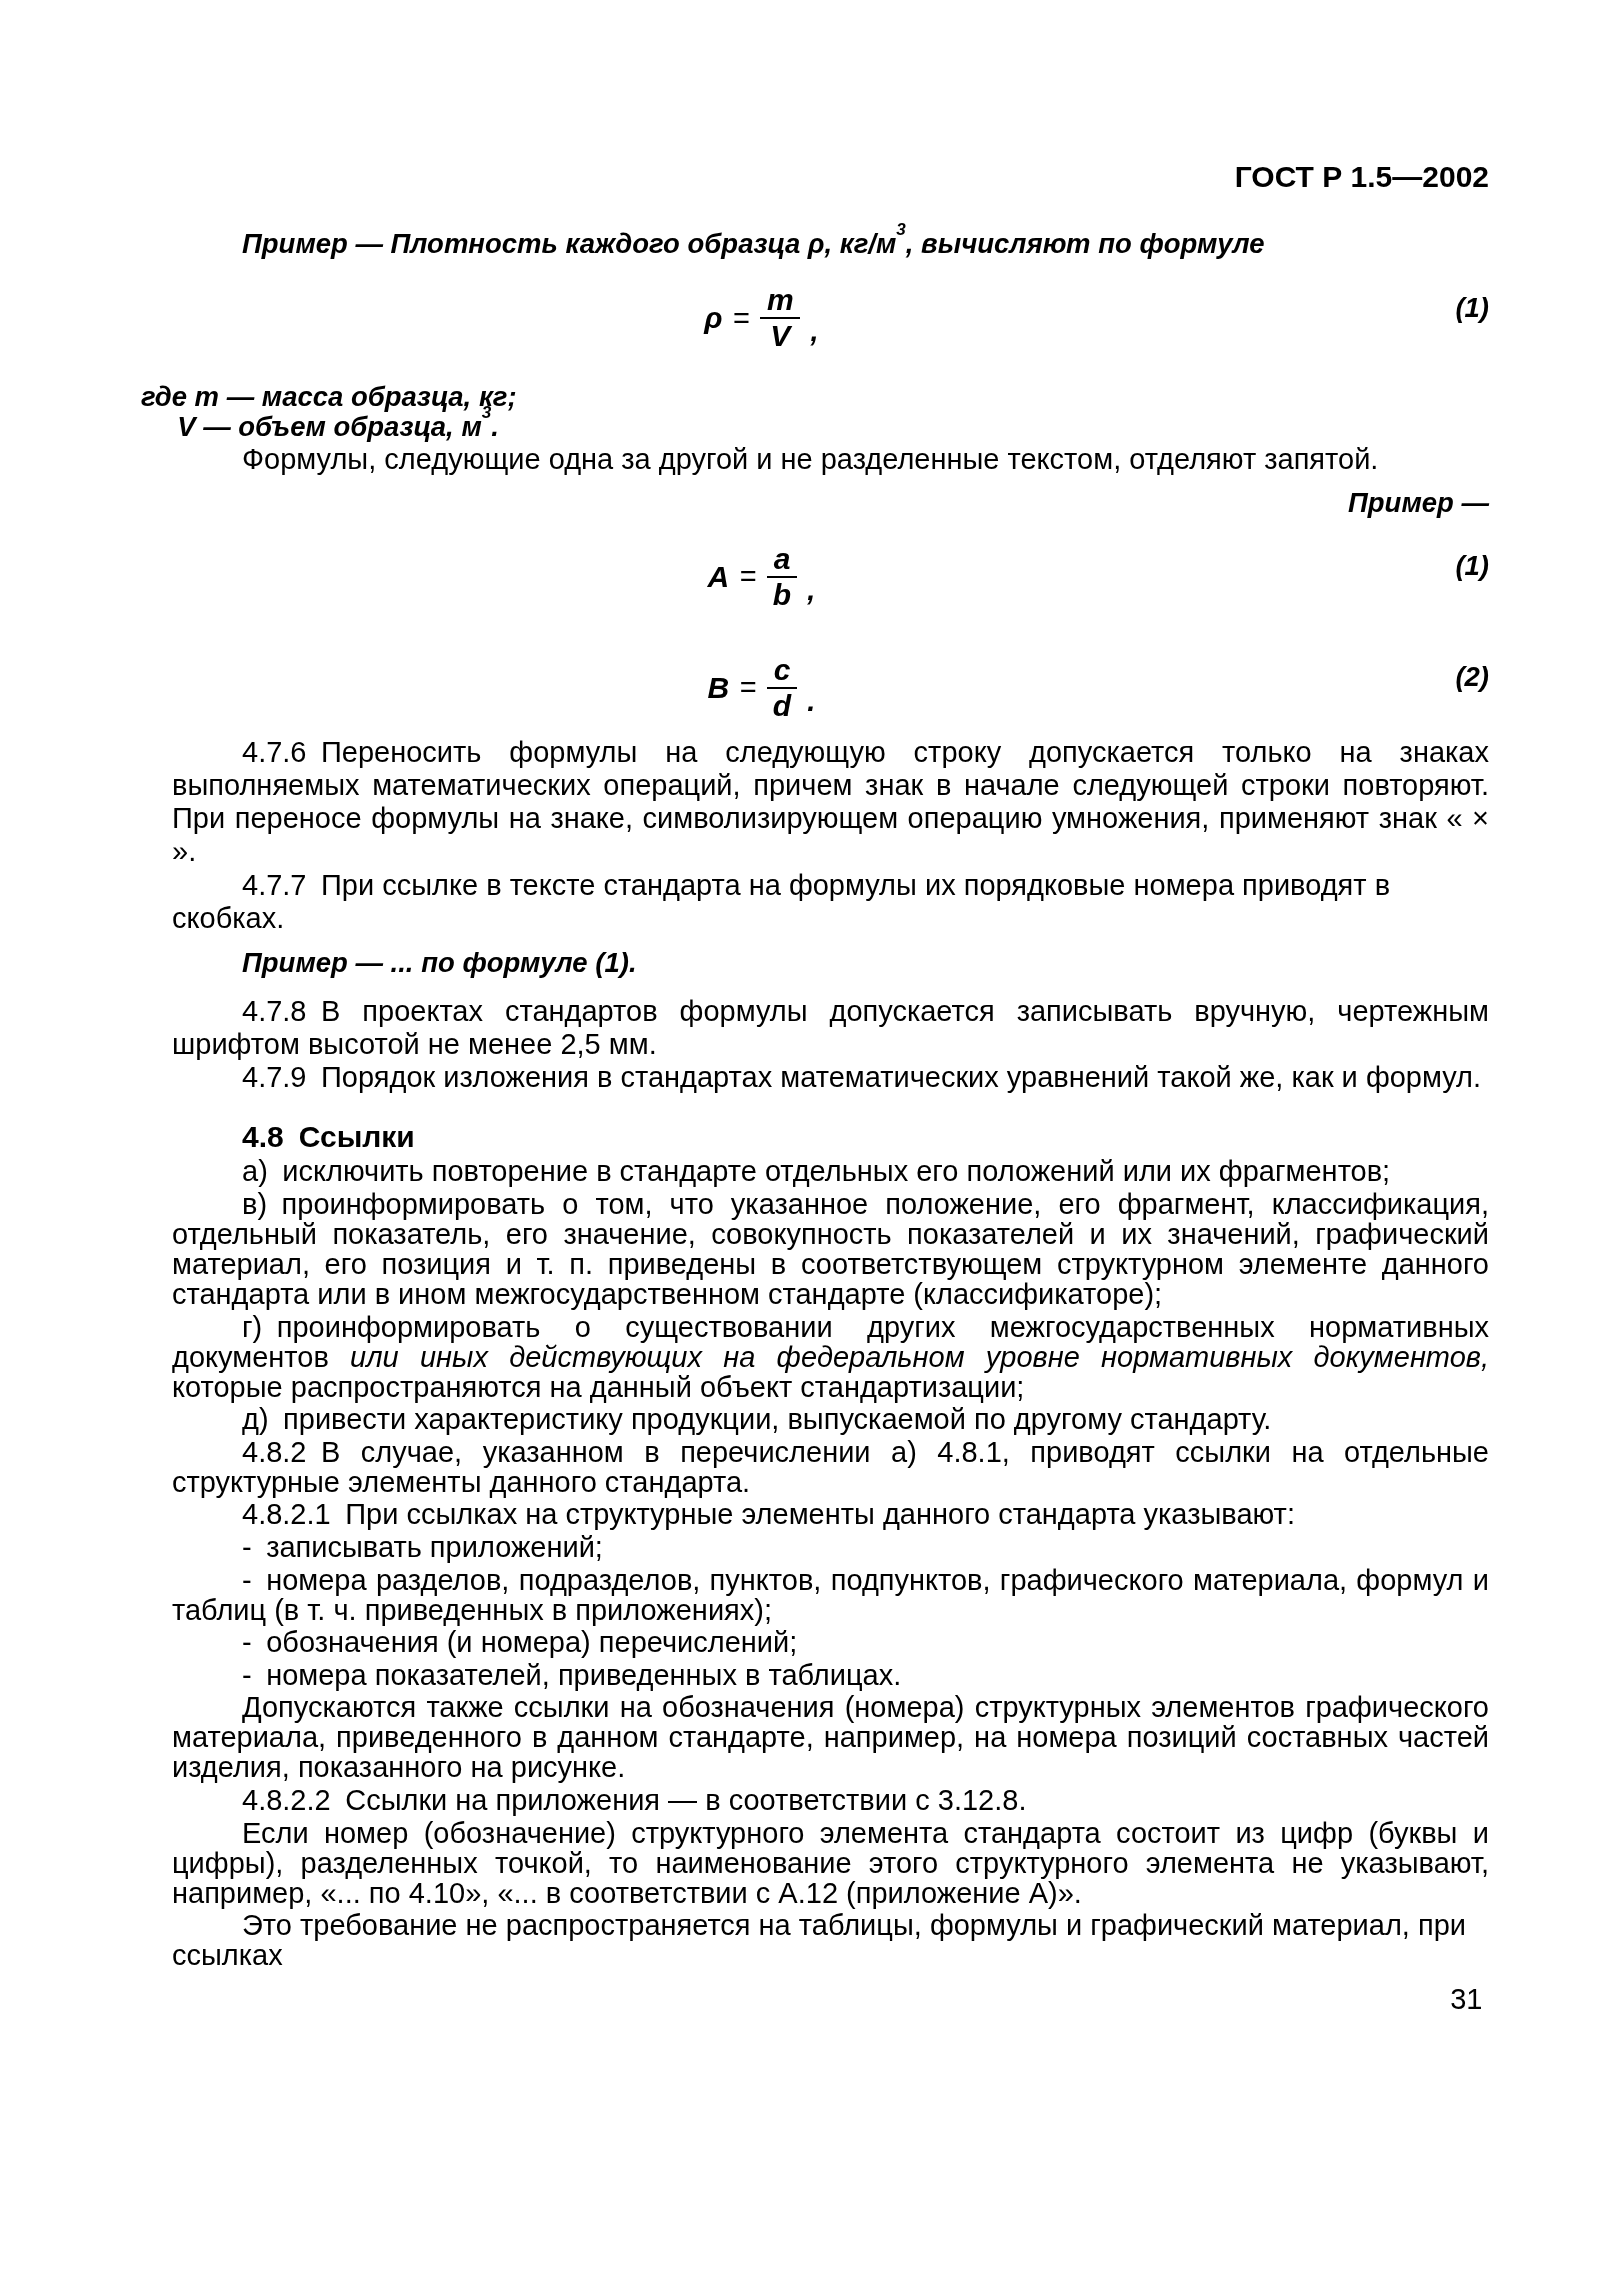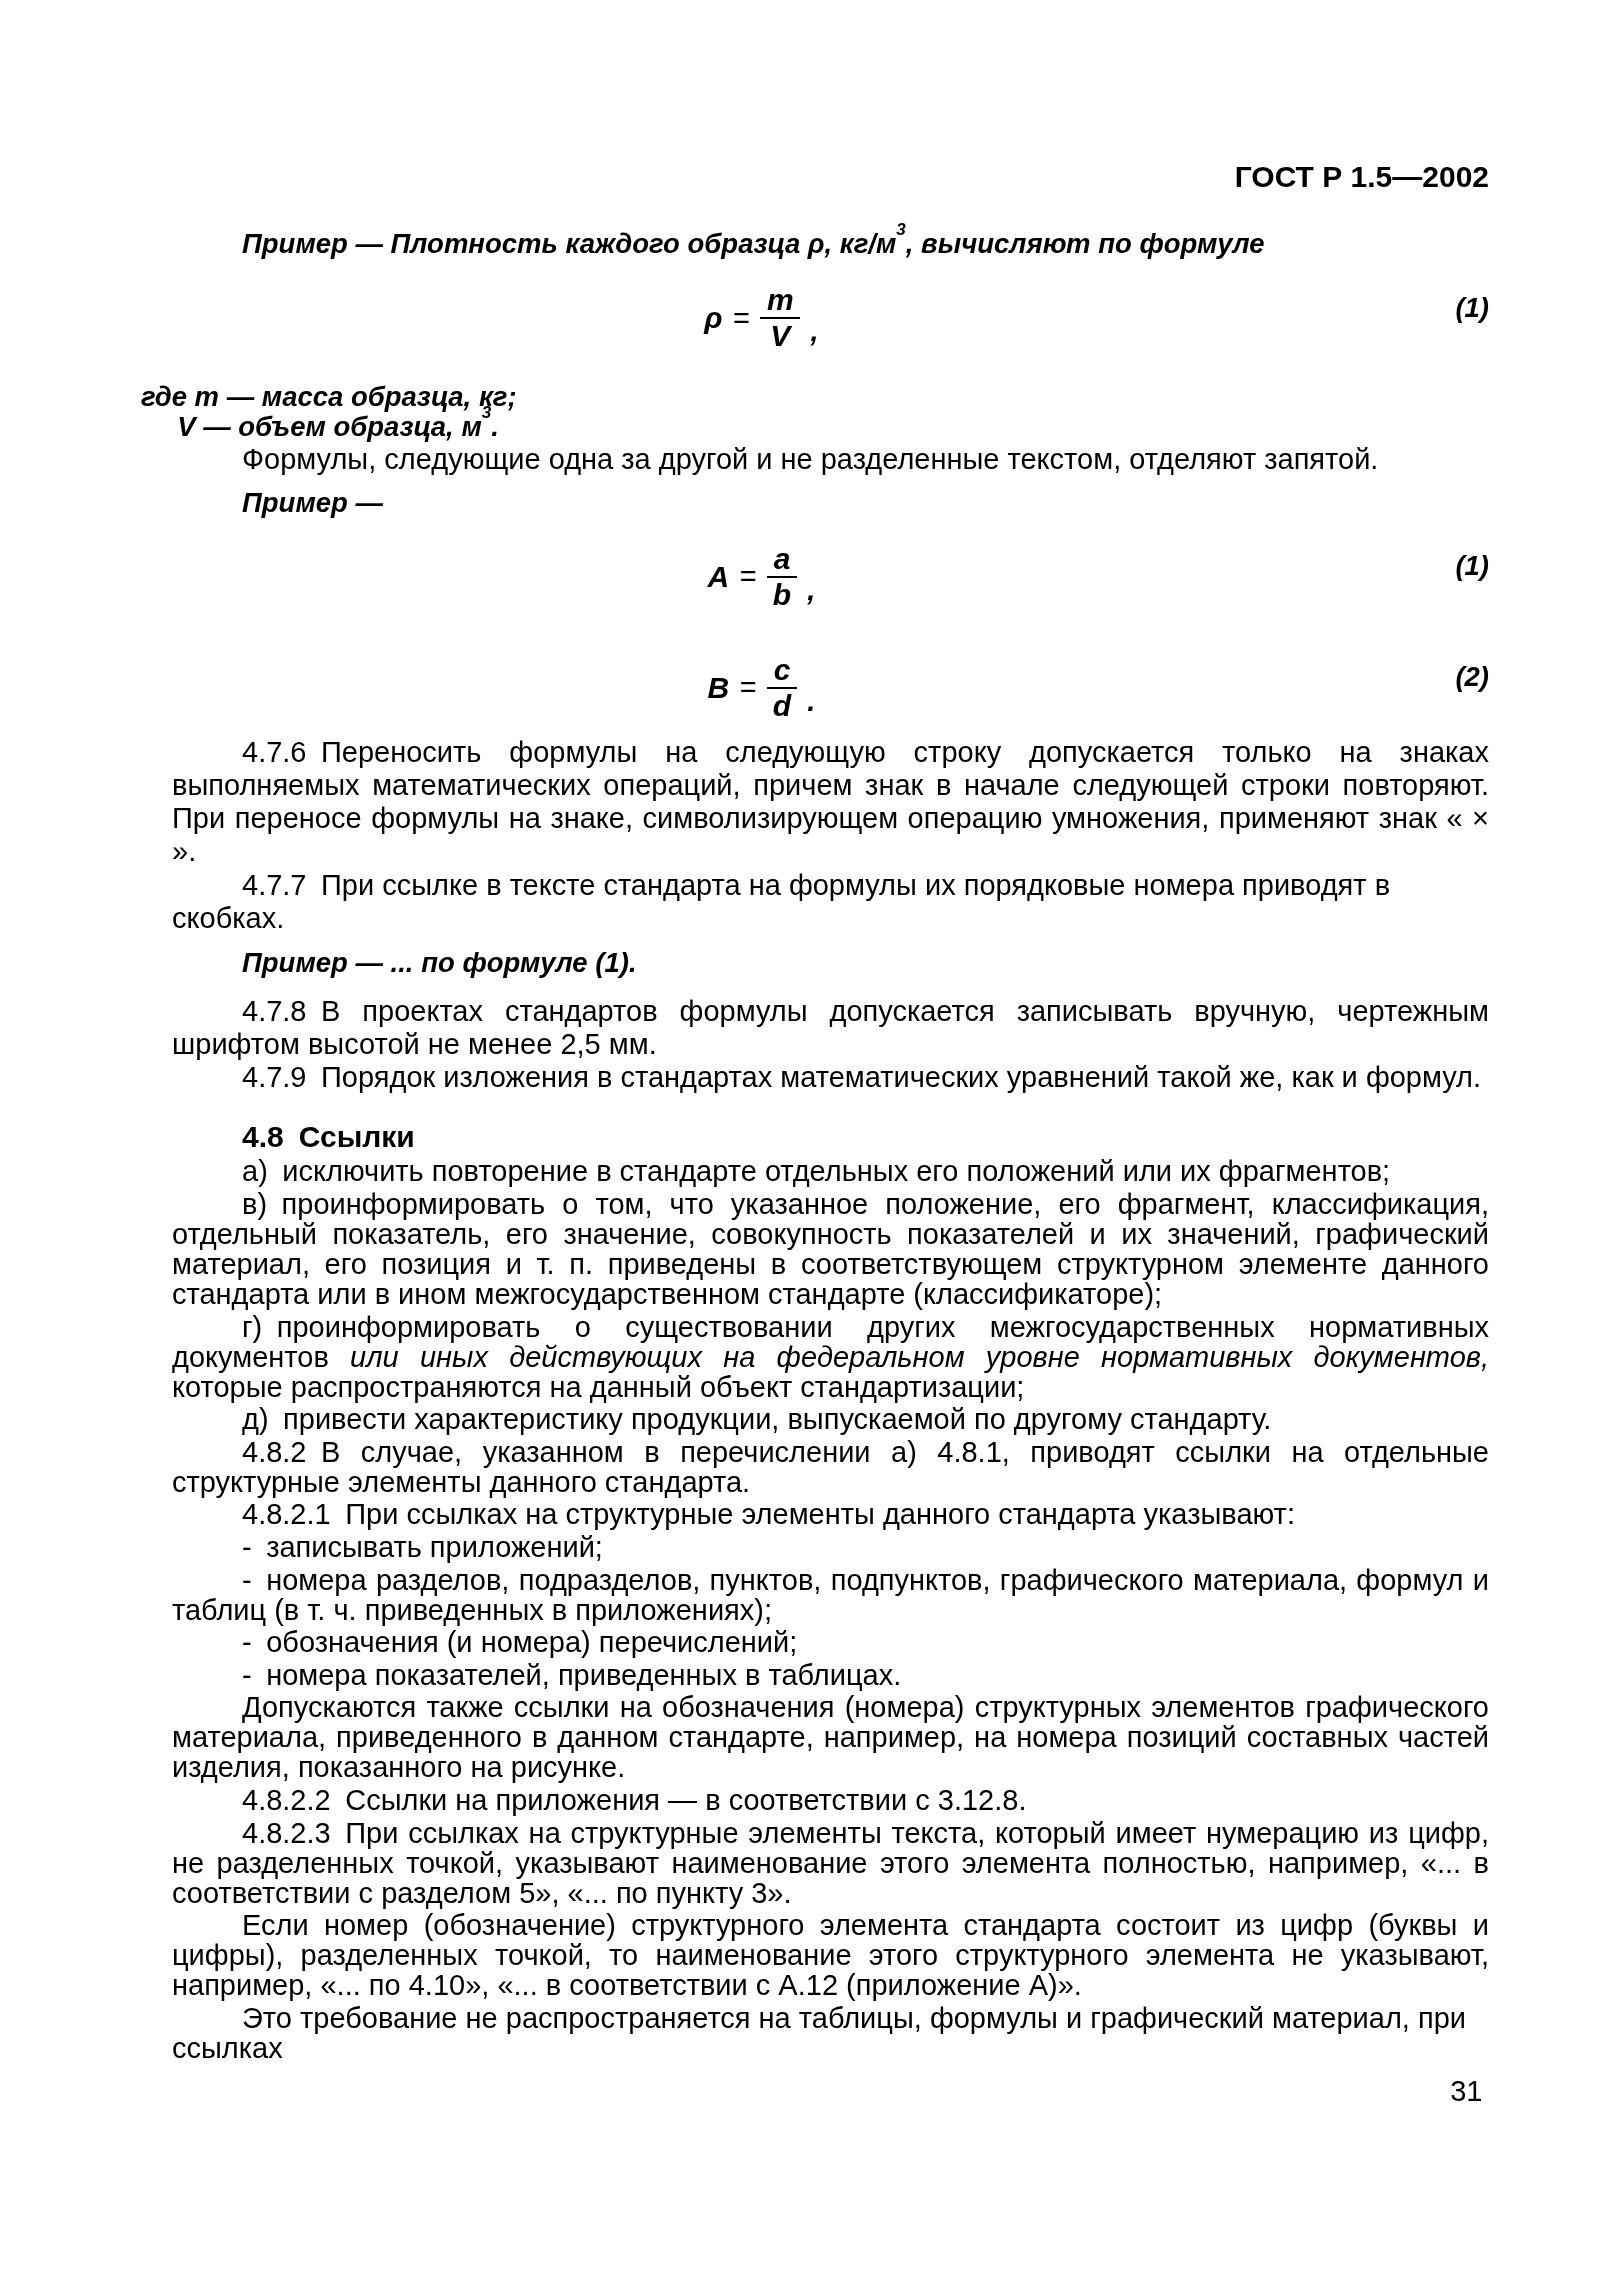--- a/index.html
+++ b/index.html
@@ -41,21 +41,21 @@
     font-size:27.5px;font-style:italic;font-weight:bold;
   }
   .it{font-style:italic;}
   .footer-num{margin-top:13.7px;text-align:right;font-size:29px;line-height:30px;padding-right:6.5px;}
   .mt-ex1{margin-top:35px;}
   .mt-f1{margin-top:26px;}
   .mt-where{margin-top:32px;}
   .mt-0{margin-top:0;}
   .mt-3{margin-top:2px;}
   .mt-4{margin-top:2.6px;}
-  .mt-ex2{margin-top:14.4px;}
+  .mt-ex2{margin-top:14.4px;text-align:right;}
   .mt-f2{margin-top:25.5px;}
   .mt-f3{margin-top:46px;}
   .mt-p476{margin-top:15.7px;}
   .mt-2{margin-top:1.3px;}
   .mt-ex3{margin-top:13px;}
   .mt-p478{margin-top:17px;}
   .mt-h48{margin-top:26px;}
   .mt-p481{margin-top:28px;}
 </style>
 </head>
@@ -132,21 +132,20 @@
     <p class="body-par mt-4">4.8.2 В случае, указанном в перечислении а) 4.8.1, приводят ссылки на отдельные структурные элементы данного стандарта.</p>
     <p class="body-par single mt-4">4.8.2.1 При ссылках на структурные элементы данного стандарта указывают:</p>
 
     <p class="body-par single mt-4">- записывать приложений;</p>
     <p class="body-par mt-4">- номера разделов, подразделов, пунктов, подпунктов, графического материала, формул и таблиц (в т. ч. приведенных в приложениях);</p>
     <p class="body-par single mt-4">- обозначения (и номера) перечислений;</p>
     <p class="body-par single mt-4">- номера показателей, приведенных в таблицах.</p>
 
     <p class="body-par mt-4">Допускаются также ссылки на обозначения (номера) структурных элементов графического мате­риала, приведенного в данном стандарте, например, на номера позиций составных частей изделия, показанного на рисунке.</p>
     <p class="body-par single mt-4">4.8.2.2 Ссылки на приложения — в соответствии с 3.12.8.</p>
-    <p class="body-par mt-4">4.8.2.3 При ссылках на структурные элементы текста, который имеет нумерацию из цифр, не разделенных точкой, указывают наименование этого элемента полностью, например, «... в соответствии с разделом 5», «... по пункту 3».</p>
     <p class="body-par mt-4">Если номер (обозначение) структурного элемента стандарта состоит из цифр (буквы и цифры), разделенных точкой, то наименование этого структурного элемента не указывают, например, «... по 4.10», «... в соответствии с А.12 (приложение А)».</p>
     <p class="body-par single mt-4">Это требование не распространяется на таблицы, формулы и графический материал, при ссылках</p>
 
     <div class="footer-num">31</div>
 
   </div>
 </div>
 
 
 </body></html>

